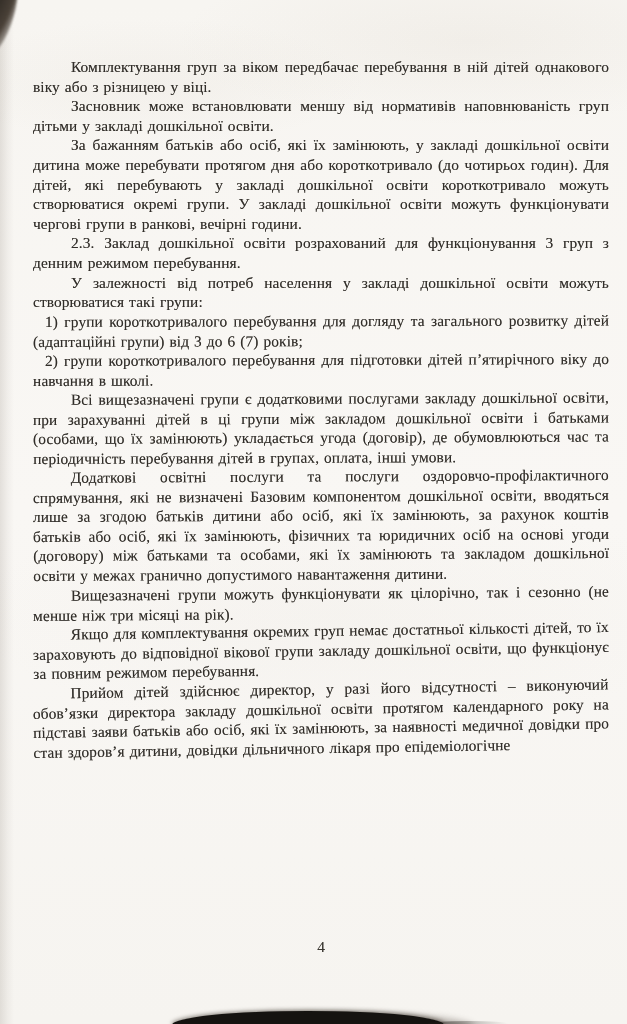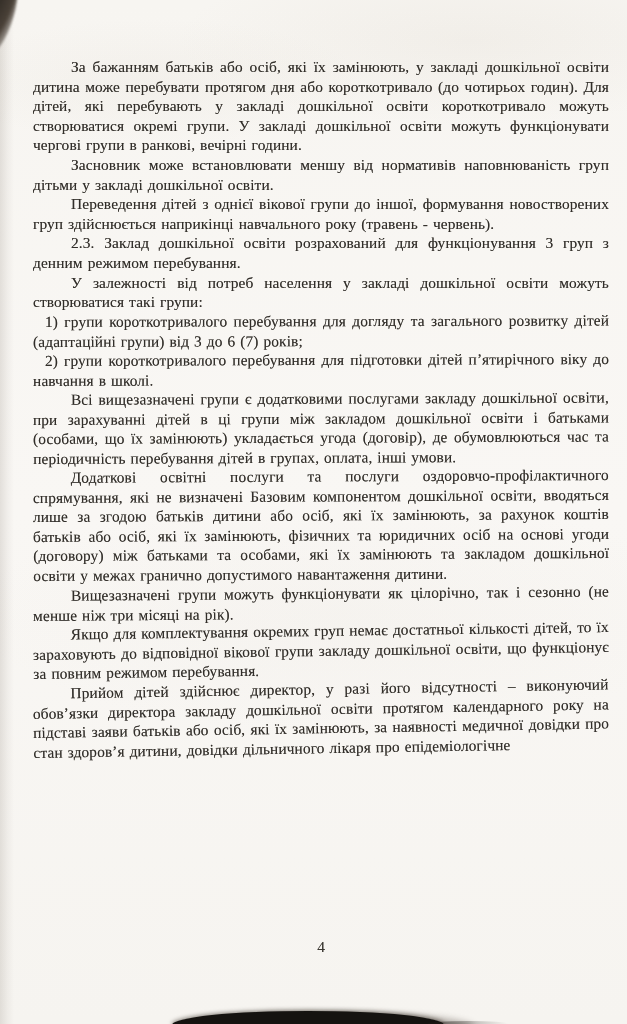--- a/index.html
+++ b/index.html
@@ -100,23 +100,23 @@
     text-shadow: 0 0 0.5px rgba(60,54,46,0.5);
   }
 </style>
 </head>
 <body>
 
 <div class="page">
   <div class="edge-left"></div>
   <div class="shadow-topleft"></div>
   <div class="content">
+      <p class="body">Комплектування груп за віком передбачає перебування в ній дітей однакового віку або з різницею у віці.</p>
+      <p class="body">Засновник може встановлювати меншу від нормативів наповнюваність груп дітьми у закладі дошкільної освіти.</p>
       <p class="body">За бажанням батьків або осіб, які їх замінюють, у закладі дошкільної освіти дитина може перебувати протягом дня або короткотривало (до чотирьох годин). Для дітей, які перебувають у закладі дошкільної освіти короткотривало можуть створюватися окремі групи. У закладі дошкільної освіти можуть функціонувати чергові групи в ранкові, вечірні години.</p>
-      <p class="body">Засновник може встановлювати меншу від нормативів наповнюваність груп дітьми у закладі дошкільної освіти.</p>
-      <p class="body">Переведення дітей з однієї вікової групи до іншої, формування новостворених груп здійснюється наприкінці навчального року (травень - червень).</p>
       <p class="body">2.3. Заклад дошкільної освіти розрахований для функціонування 3 груп з денним режимом перебування.</p>
       <p class="body">У залежності від потреб населення у закладі дошкільної освіти можуть створюватися такі групи:</p>
       <p class="list">1) групи короткотривалого перебування для догляду та загального розвитку дітей (адаптаційні групи) від 3 до 6 (7) років;</p>
       <p class="list">2) групи короткотривалого перебування для підготовки дітей п’ятирічного віку до навчання в школі.</p>
       <p class="body">Всі вищезазначені групи є додатковими послугами закладу дошкільної освіти, при зарахуванні дітей в ці групи між закладом дошкільної освіти і батьками (особами, що їх замінюють) укладається угода (договір), де обумовлюються час та періодичність перебування дітей в групах, оплата, інші умови.</p>
       <p class="body">Додаткові освітні послуги та послуги оздоровчо-профілактичного спрямування, які не визначені Базовим компонентом дошкільної освіти, вводяться лише за згодою батьків дитини або осіб, які їх замінюють, за рахунок коштів батьків або осіб, які їх замінюють, фізичних та юридичних осіб на основі угоди (договору) між батьками та особами, які їх замінюють та закладом дошкільної освіти у межах гранично допустимого навантаження дитини.</p>
       <p class="body">Вищезазначені групи можуть функціонувати як цілорічно, так і сезонно (не менше ніж три місяці на рік).</p>
       <p class="body">Якщо для комплектування окремих груп немає достатньої кількості дітей, то їх зараховують до відповідної вікової групи закладу дошкільної освіти, що функціонує за повним режимом перебування.</p>
       <p class="body">Прийом дітей здійснює директор, у разі його відсутності – виконуючий обов’язки директора закладу дошкільної освіти протягом календарного року на підставі заяви батьків або осіб, які їх замінюють, за наявності медичної довідки про стан здоров’я дитини, довідки дільничного лікаря про епідеміологічне</p>
     </div>

